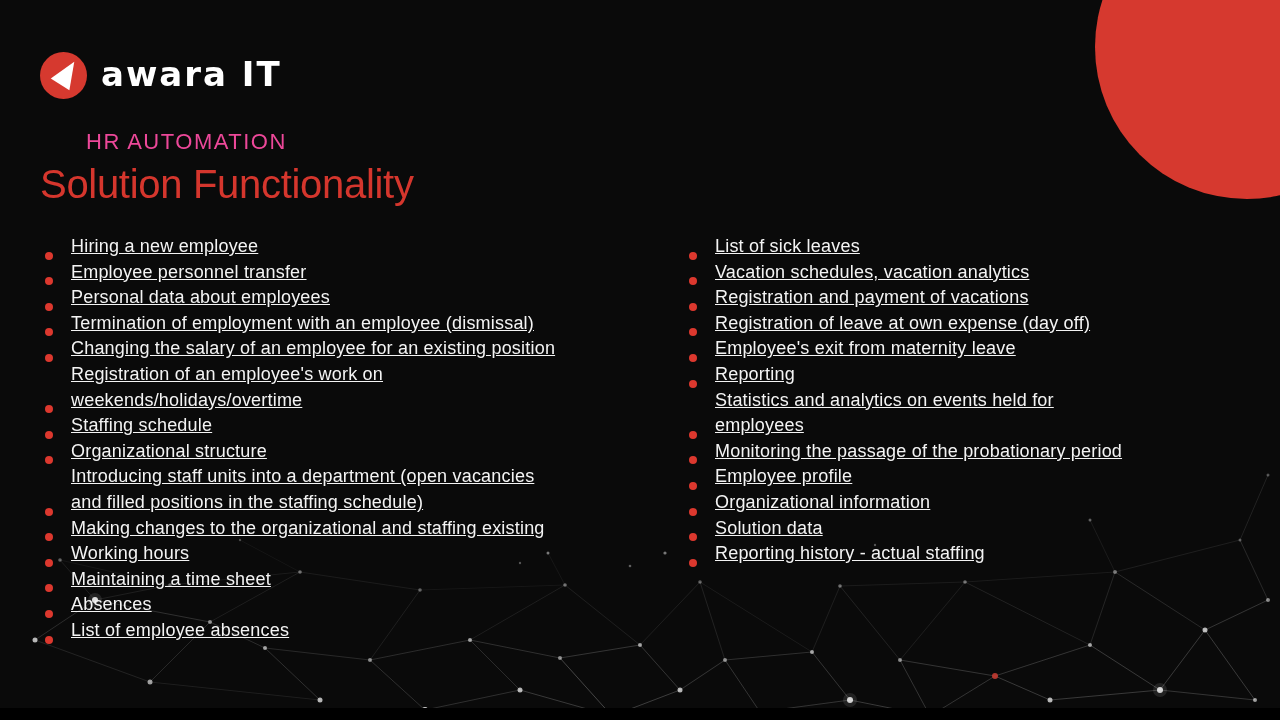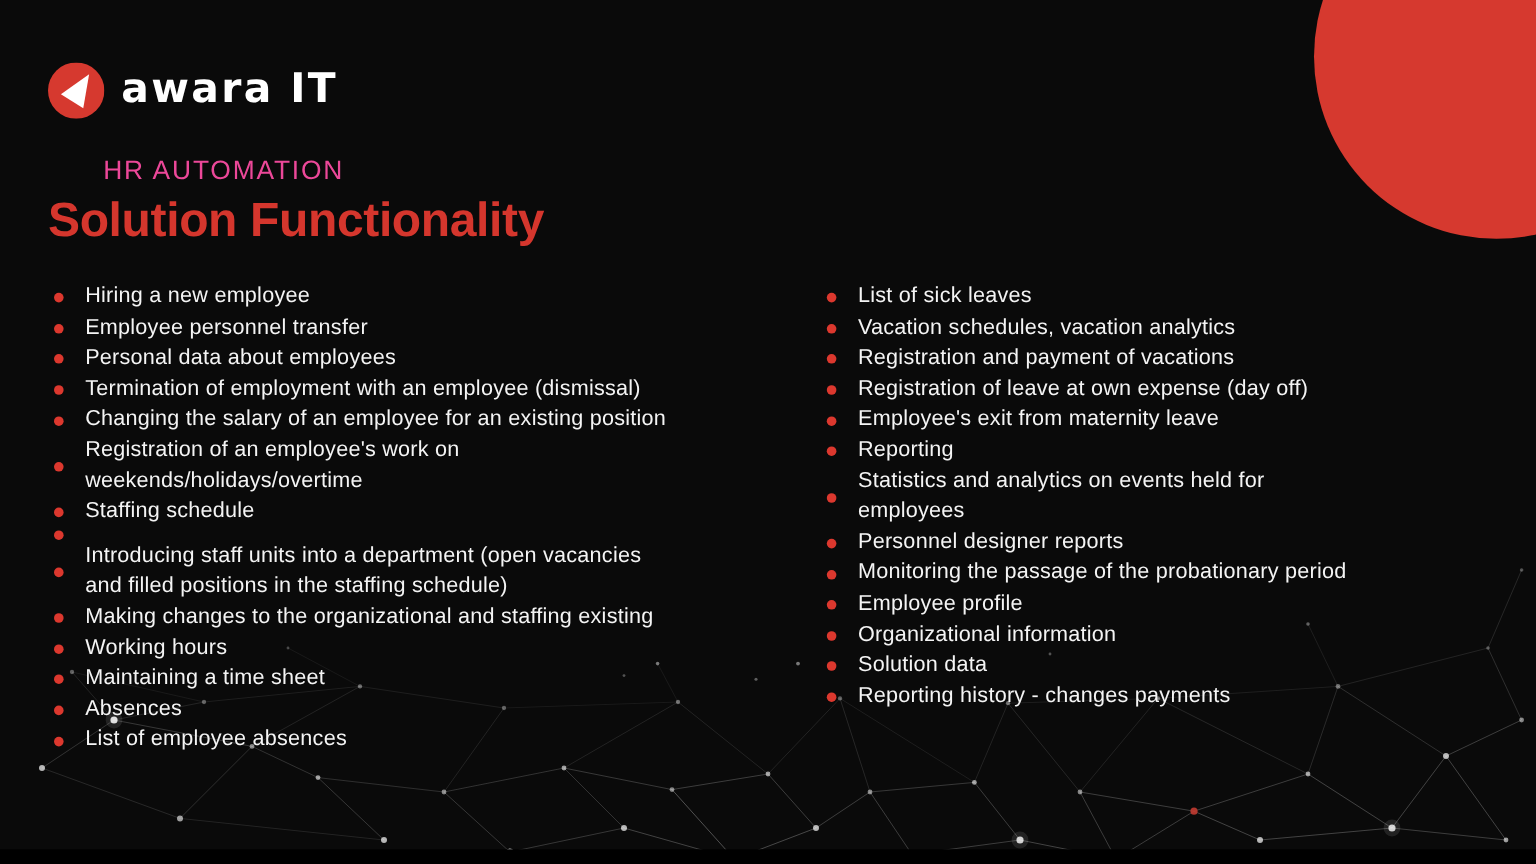--- a/index.html
+++ b/index.html
@@ -64,36 +64,36 @@
     font-weight: 400;
     letter-spacing: 1.5px;
     margin-left: 44px;
   }
   .title {
     position: absolute;
     left: 40px;
     top: 162px;
     color: #d5362d;
     font-size: 40px;
-    font-weight: 700;
+    font-weight: 400;
     letter-spacing: -0.3px;
   }
 
   
   .list {
     position: absolute;
     top: 234px;
     list-style: none;
     color: #f4f4f4;
     font-size: 18px;
   }
   .list-left  { left: 45px;  width: 600px; }
   .list-right { left: 689px; width: 530px; }
 
-  .list-item { display: flex; align-items: center; }
+  .list-item { display: flex; align-items: flex-end; text-decoration: underline; }
   .bullet {
     flex: 0 0 auto;
     width: 8px; height: 8px;
     margin-top: 3px;
     margin-right: 18px;
     border-radius: 50%;
     background: #dc382e;
   }
   .item-text { line-height: 25.6px; letter-spacing: 0.2px; }
 </style>
@@ -273,20 +273,23 @@
         </div>
       </li>
       <li class="list-item">
         <span class="bullet"></span>
         <div class="item-text">
           <div>Staffing schedule</div>
         </div>
       </li>
       <li class="list-item">
         <span class="bullet"></span>
+        <div class="item-text">
+          <div>Organizational structure</div>
+        </div>
       </li>
       <li class="list-item">
         <span class="bullet"></span>
         <div class="item-text">
           <div>Introducing staff units into a department (open vacancies</div>
           <div>and filled positions in the staffing schedule)</div>
         </div>
       </li>
       <li class="list-item">
         <span class="bullet"></span>
@@ -359,26 +362,20 @@
       <li class="list-item">
         <span class="bullet"></span>
         <div class="item-text">
           <div>Statistics and analytics on events held for</div>
           <div>employees</div>
         </div>
       </li>
       <li class="list-item">
         <span class="bullet"></span>
         <div class="item-text">
-          <div>Personnel designer reports</div>
-        </div>
-      </li>
-      <li class="list-item">
-        <span class="bullet"></span>
-        <div class="item-text">
           <div>Monitoring the passage of the probationary period</div>
         </div>
       </li>
       <li class="list-item">
         <span class="bullet"></span>
         <div class="item-text">
           <div>Employee profile</div>
         </div>
       </li>
       <li class="list-item">
@@ -389,18 +386,18 @@
       </li>
       <li class="list-item">
         <span class="bullet"></span>
         <div class="item-text">
           <div>Solution data</div>
         </div>
       </li>
       <li class="list-item">
         <span class="bullet"></span>
         <div class="item-text">
-          <div>Reporting history - changes payments</div>
+          <div>Reporting history - actual staffing</div>
         </div>
       </li>
     </ul>
 
 </div>
 
 </body></html>

